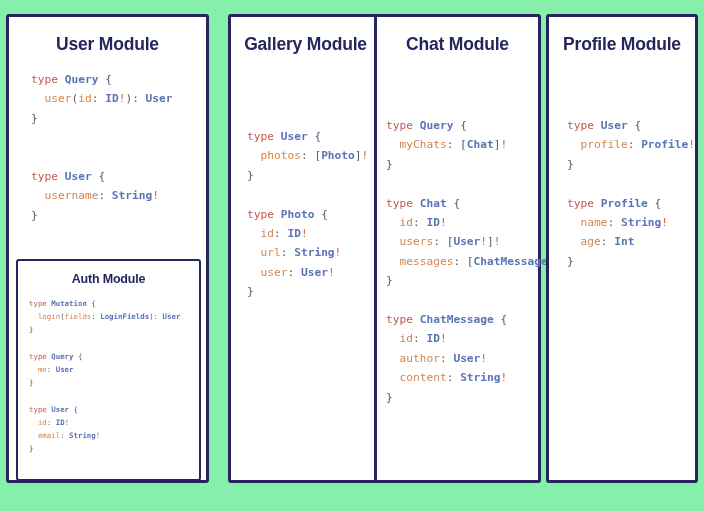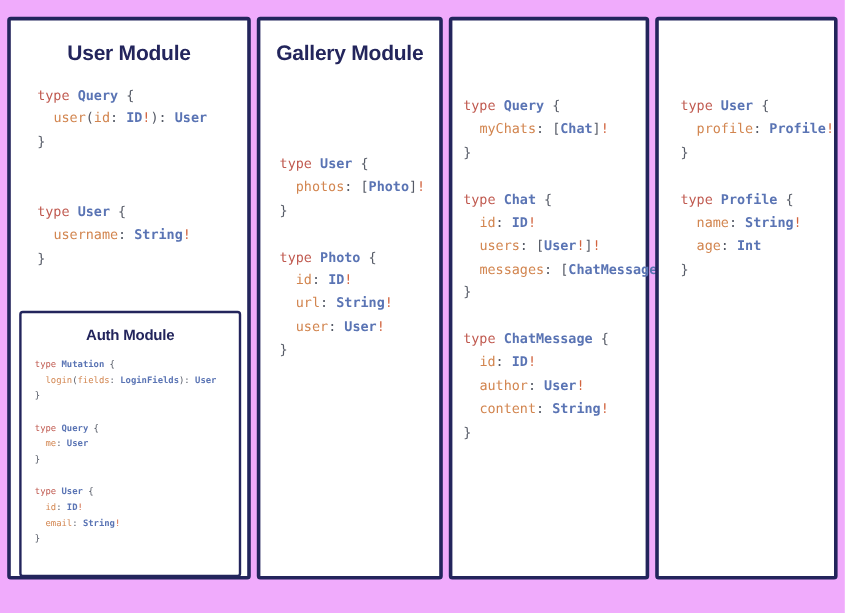--- a/index.html
+++ b/index.html
@@ -12,21 +12,21 @@
     height: 511px;
     overflow: hidden;
     font-family: "Liberation Sans", sans-serif;
     -webkit-font-smoothing: antialiased;
   }
 
   #board {
     position: relative;
     width: 704px;
     height: 511px;
-    background: #f0abfc;
+    background: #86efac;
   }
 
   .card {
     position: absolute;
     box-sizing: border-box;
     background: #ffffff;
     border: 3px solid #23255c;
     border-radius: 3px;
   }
 
@@ -89,26 +89,28 @@
   <div class="card" style="left:6px; top:14px; width:203px; height:469px;">
     <div class="card-title">User Module</div>
     <div class="code code-lg code-body" style="margin-left:22px; margin-top:16px;"><div><span class="t-kw">type</span><span class="t-punc"> </span><span class="t-type">Query</span><span class="t-punc"> {</span></div><div><span class="t-punc">  </span><span class="t-field">user</span><span class="t-punc">(</span><span class="t-field">id</span><span class="t-punc">: </span><span class="t-type">ID</span><span class="t-bang">!</span><span class="t-punc">): </span><span class="t-type">User</span></div><div><span class="t-punc">}</span></div><div>&nbsp;</div><div>&nbsp;</div><div><span class="t-kw">type</span><span class="t-punc"> </span><span class="t-type">User</span><span class="t-punc"> {</span></div><div><span class="t-punc">  </span><span class="t-field">username</span><span class="t-punc">: </span><span class="t-type">String</span><span class="t-bang">!</span></div><div><span class="t-punc">}</span></div></div>
 
     <div class="nested-card" style="left:7px; top:242px; width:185px; height:222px;">
       <div class="card-title">Auth Module</div>
       <div class="code code-sm code-body" style="margin-left:11px; margin-top:10px;"><div><span class="t-kw">type</span><span class="t-punc"> </span><span class="t-type">Mutation</span><span class="t-punc"> {</span></div><div><span class="t-punc">  </span><span class="t-field">login</span><span class="t-punc">(</span><span class="t-field">fields</span><span class="t-punc">: </span><span class="t-type">LoginFields</span><span class="t-punc">): </span><span class="t-type">User</span></div><div><span class="t-punc">}</span></div><div>&nbsp;</div><div><span class="t-kw">type</span><span class="t-punc"> </span><span class="t-type">Query</span><span class="t-punc"> {</span></div><div><span class="t-punc">  </span><span class="t-field">me</span><span class="t-punc">: </span><span class="t-type">User</span></div><div><span class="t-punc">}</span></div><div>&nbsp;</div><div><span class="t-kw">type</span><span class="t-punc"> </span><span class="t-type">User</span><span class="t-punc"> {</span></div><div><span class="t-punc">  </span><span class="t-field">id</span><span class="t-punc">: </span><span class="t-type">ID</span><span class="t-bang">!</span></div><div><span class="t-punc">  </span><span class="t-field">email</span><span class="t-punc">: </span><span class="t-type">String</span><span class="t-bang">!</span></div><div><span class="t-punc">}</span></div></div>
     </div>
   </div>
 
-  <div class="card" style="left:214px; top:14px; width:155px; height:469px;">
+  <div class="card" style="left:228px; top:14px; width:155px; height:469px;">
     <div class="card-title">Gallery Module</div>
     <div class="code code-lg code-body" style="margin-left:16px; margin-top:73px;"><div><span class="t-kw">type</span><span class="t-punc"> </span><span class="t-type">User</span><span class="t-punc"> {</span></div><div><span class="t-punc">  </span><span class="t-field">photos</span><span class="t-punc">: [</span><span class="t-type">Photo</span><span class="t-punc">]</span><span class="t-bang">!</span></div><div><span class="t-punc">}</span></div><div>&nbsp;</div><div><span class="t-kw">type</span><span class="t-punc"> </span><span class="t-type">Photo</span><span class="t-punc"> {</span></div><div><span class="t-punc">  </span><span class="t-field">id</span><span class="t-punc">: </span><span class="t-type">ID</span><span class="t-bang">!</span></div><div><span class="t-punc">  </span><span class="t-field">url</span><span class="t-punc">: </span><span class="t-type">String</span><span class="t-bang">!</span></div><div><span class="t-punc">  </span><span class="t-field">user</span><span class="t-punc">: </span><span class="t-type">User</span><span class="t-bang">!</span></div><div><span class="t-punc">}</span></div></div>
   </div>
 
   <div class="card" style="left:374px; top:14px; width:167px; height:469px;">
+    <div class="card-title">Chat Module</div>
     <div class="code code-lg code-body" style="margin-left:9px; margin-top:62px;"><div><span class="t-kw">type</span><span class="t-punc"> </span><span class="t-type">Query</span><span class="t-punc"> {</span></div><div><span class="t-punc">  </span><span class="t-field">myChats</span><span class="t-punc">: [</span><span class="t-type">Chat</span><span class="t-punc">]</span><span class="t-bang">!</span></div><div><span class="t-punc">}</span></div><div>&nbsp;</div><div><span class="t-kw">type</span><span class="t-punc"> </span><span class="t-type">Chat</span><span class="t-punc"> {</span></div><div><span class="t-punc">  </span><span class="t-field">id</span><span class="t-punc">: </span><span class="t-type">ID</span><span class="t-bang">!</span></div><div><span class="t-punc">  </span><span class="t-field">users</span><span class="t-punc">: [</span><span class="t-type">User</span><span class="t-bang">!</span><span class="t-punc">]</span><span class="t-bang">!</span></div><div><span class="t-punc">  </span><span class="t-field">messages</span><span class="t-punc">: [</span><span class="t-type">ChatMessage</span><span class="t-punc">]</span><span class="t-bang">!</span></div><div><span class="t-punc">}</span></div><div>&nbsp;</div><div><span class="t-kw">type</span><span class="t-punc"> </span><span class="t-type">ChatMessage</span><span class="t-punc"> {</span></div><div><span class="t-punc">  </span><span class="t-field">id</span><span class="t-punc">: </span><span class="t-type">ID</span><span class="t-bang">!</span></div><div><span class="t-punc">  </span><span class="t-field">author</span><span class="t-punc">: </span><span class="t-type">User</span><span class="t-bang">!</span></div><div><span class="t-punc">  </span><span class="t-field">content</span><span class="t-punc">: </span><span class="t-type">String</span><span class="t-bang">!</span></div><div><span class="t-punc">}</span></div></div>
   </div>
 
   <div class="card" style="left:546px; top:14px; width:152px; height:469px;">
+    <div class="card-title">Profile Module</div>
     <div class="code code-lg code-body" style="margin-left:18px; margin-top:62px;"><div><span class="t-kw">type</span><span class="t-punc"> </span><span class="t-type">User</span><span class="t-punc"> {</span></div><div><span class="t-punc">  </span><span class="t-field">profile</span><span class="t-punc">: </span><span class="t-type">Profile</span><span class="t-bang">!</span></div><div><span class="t-punc">}</span></div><div>&nbsp;</div><div><span class="t-kw">type</span><span class="t-punc"> </span><span class="t-type">Profile</span><span class="t-punc"> {</span></div><div><span class="t-punc">  </span><span class="t-field">name</span><span class="t-punc">: </span><span class="t-type">String</span><span class="t-bang">!</span></div><div><span class="t-punc">  </span><span class="t-field">age</span><span class="t-punc">: </span><span class="t-type">Int</span></div><div><span class="t-punc">}</span></div></div>
   </div>
 
 </div>
 
 </body></html>

